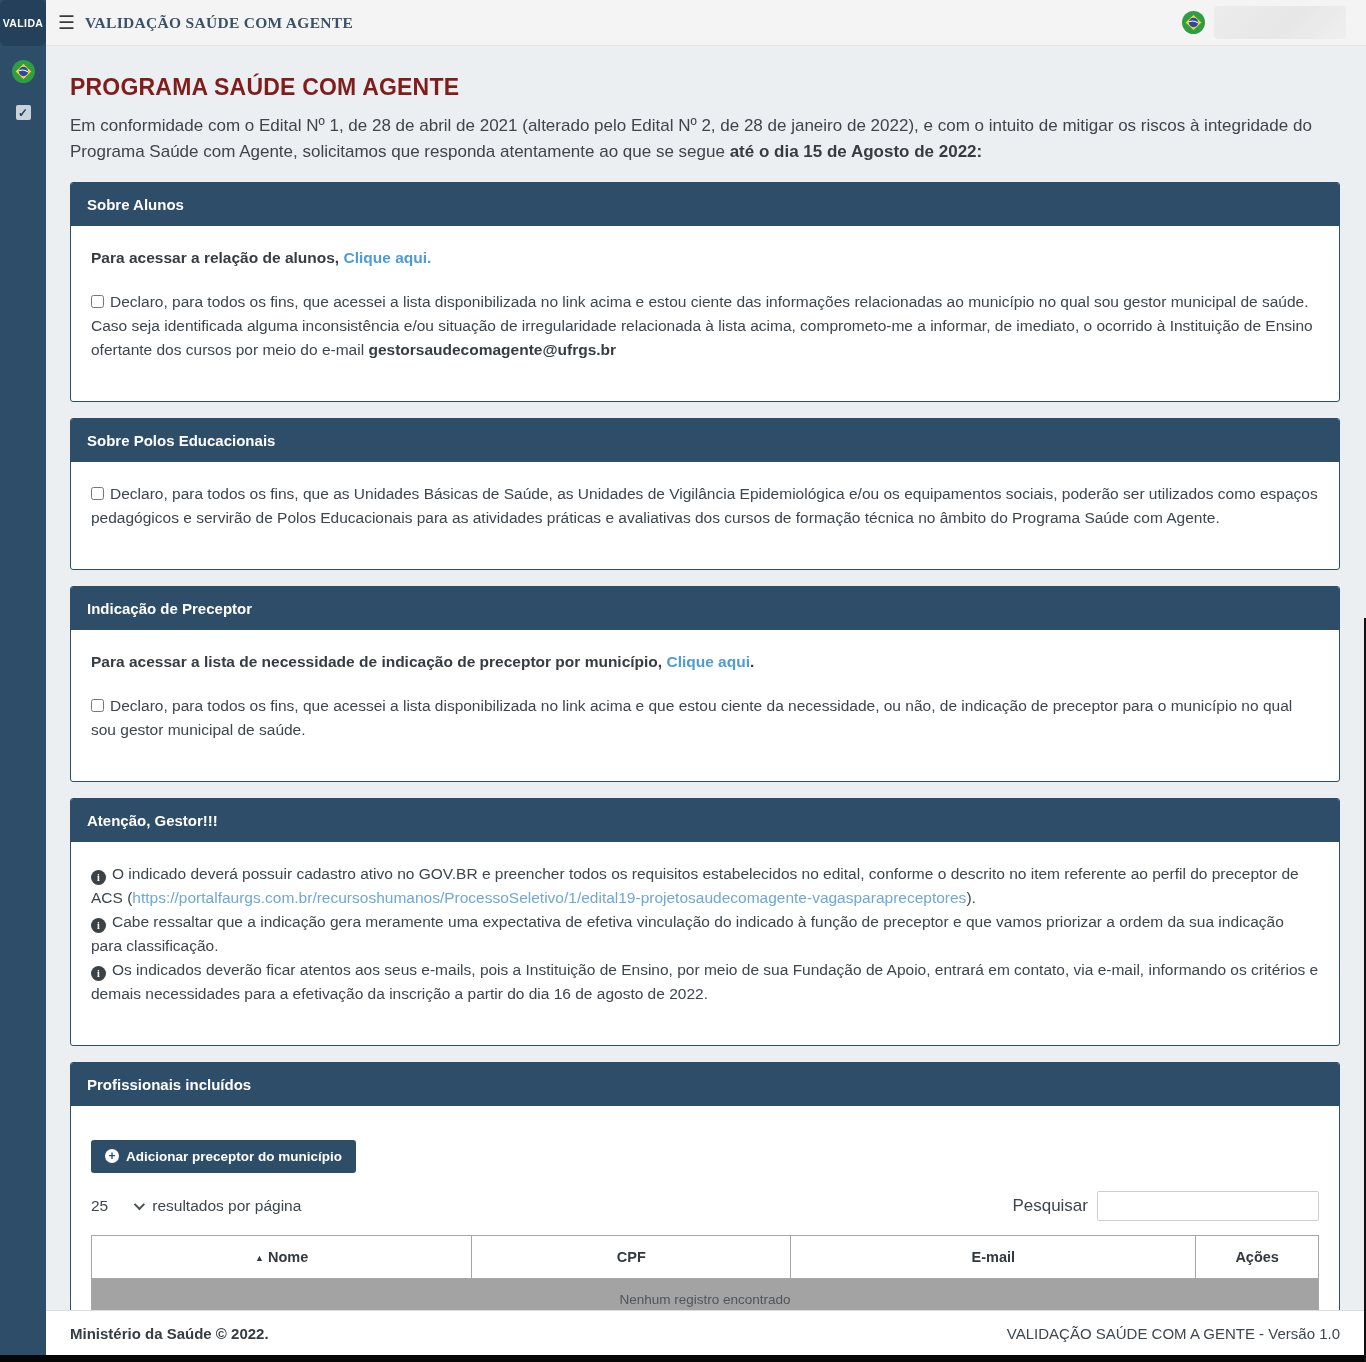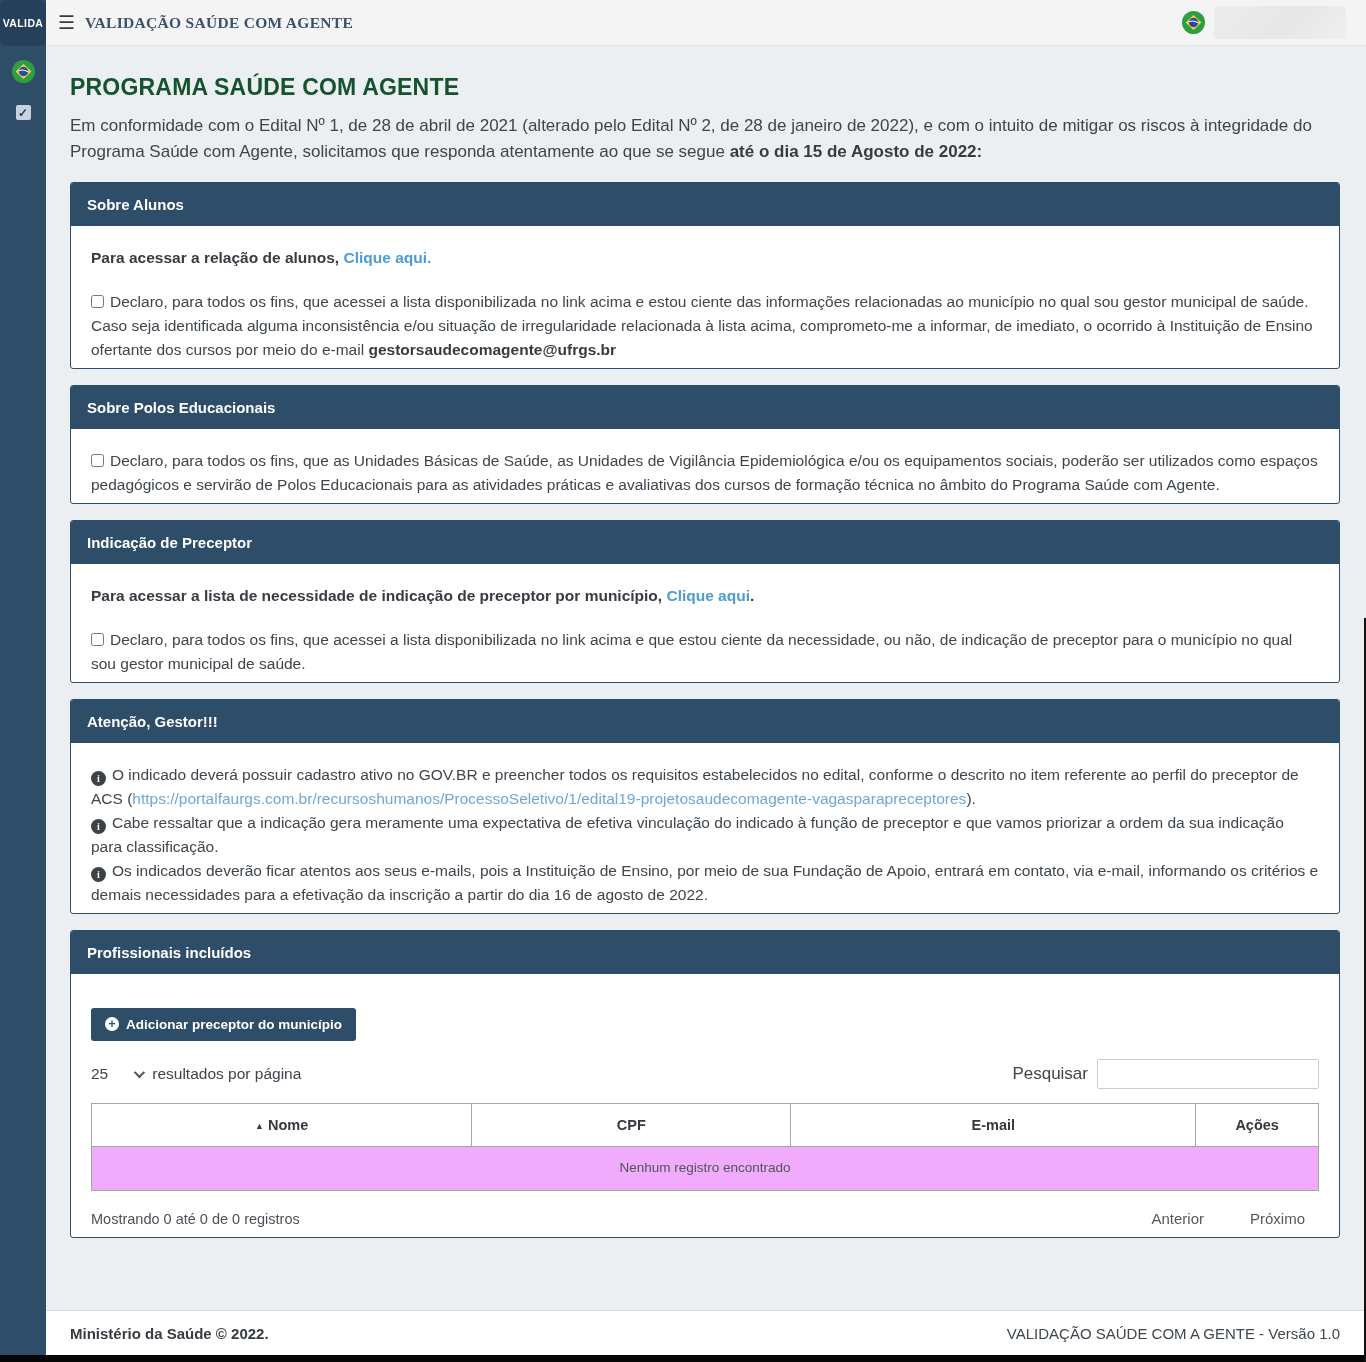--- a/index.html
+++ b/index.html
@@ -24,28 +24,28 @@
   .topbar{height:46px;background:var(--headerbg);border-bottom:1px solid #E3E3E3;display:flex;align-items:center;
     padding:0 12px 0 12px;flex:0 0 46px;}
   .hamburger{font-size:19px;color:#3A3A3A;cursor:pointer;line-height:1;margin-right:10px;}
   .topbar-title{font-family:"Liberation Serif",serif;font-weight:bold;font-size:15.5px;color:#3A5269;letter-spacing:.3px;}
   .topbar-right{margin-left:auto;display:flex;align-items:center;gap:9px;padding-right:8px;}
   .topbar-flag{width:23px;height:23px;cursor:pointer;}
   .redacted-name{width:132px;height:33px;border-radius:4px;background:linear-gradient(135deg,#ececec 0%,#e7e7e7 55%,#efefef 100%);}
 
   
   .content{flex:1;padding:0 26px 0 24px;overflow:hidden;}
-  h1.page-title{margin-top:28px;font-size:23px;font-weight:bold;color:#14532d;letter-spacing:.2px;}
+  h1.page-title{margin-top:28px;font-size:23px;font-weight:bold;color:#7f1d1d;letter-spacing:.2px;}
   .intro{margin-top:12px;font-size:17px;line-height:1.55;color:var(--text);}
   .intro b{color:#363C42;}
 
   .panel{margin-top:16px;background:#fff;border:1px solid var(--primary);border-radius:3px;}
   .panel-header{background:var(--primary);color:#fff;font-weight:bold;font-size:15px;padding:13px 16px;
     border-radius:2px 2px 0 0;}
-  .panel-body{padding:20px 20px 6px 20px;font-size:15.5px;line-height:1.55;}
+  .panel-body{padding:20px 20px 39px 20px;font-size:15.5px;line-height:1.55;}
   .lead-line{font-weight:bold;color:#363C42;margin-bottom:20px;}
   a.inline-link{color:var(--link);font-weight:bold;text-decoration:none;cursor:pointer;}
   a.url-link{color:var(--link-light);text-decoration:none;cursor:pointer;word-break:break-all;}
   .decl{display:block;}
   .decl input[type=checkbox]{width:13px;height:13px;margin-right:6px;vertical-align:-1px;cursor:pointer;}
   .decl b{color:#363C42;}
 
   .info-line{margin:0;}
   .info-icon{display:inline-flex;width:15px;height:15px;border-radius:50%;background:#3C4246;color:#fff;
     align-items:center;justify-content:center;font-size:10px;font-weight:bold;font-family:"Liberation Serif",serif;
@@ -64,21 +64,21 @@
   .page-size-label{margin-left:10px;font-size:15.5px;}
   .search-wrap{margin-left:auto;display:flex;align-items:center;gap:9px;}
   .search-label{font-size:17px;color:var(--text);}
   .search-input{width:222px;height:30px;border:1px solid #CFCFCF;border-radius:2px;padding:0 8px;font-size:14px;
     font-family:inherit;background:#fff;}
 
   table.data-table{margin-top:14px;width:100%;border-collapse:collapse;font-size:14.5px;}
   .data-table th{border:1px solid #A6A6A6;background:#fff;font-weight:bold;color:#33393E;text-align:center;
     padding:10px 8px;cursor:pointer;}
   .sort-asc{font-size:9px;margin-right:4px;vertical-align:1px;color:#33393E;}
-  .data-table td.empty-cell{border:1px solid #A6A6A6;background:#f0abfc;text-align:center;color:#4E555B;
+  .data-table td.empty-cell{border:1px solid #A6A6A6;background:#a3a3a3;text-align:center;color:#4E555B;
     font-size:13.5px;padding:11px 8px;}
   .table-footer{margin-top:16px;display:flex;align-items:center;font-size:14.5px;color:#4A5158;}
   .pager{margin-left:auto;display:flex;gap:46px;padding-right:14px;}
   .pager span{color:#53595F;font-size:15px;cursor:pointer;}
 
   
   .footer{flex:0 0 45px;background:#fff;border-top:1px solid #DDDDDD;display:flex;align-items:center;
     padding:0 26px 0 24px;font-size:15px;}
   .footer-left{font-weight:bold;color:#363C42;}
   .footer-right{margin-left:auto;color:#3F474E;}

